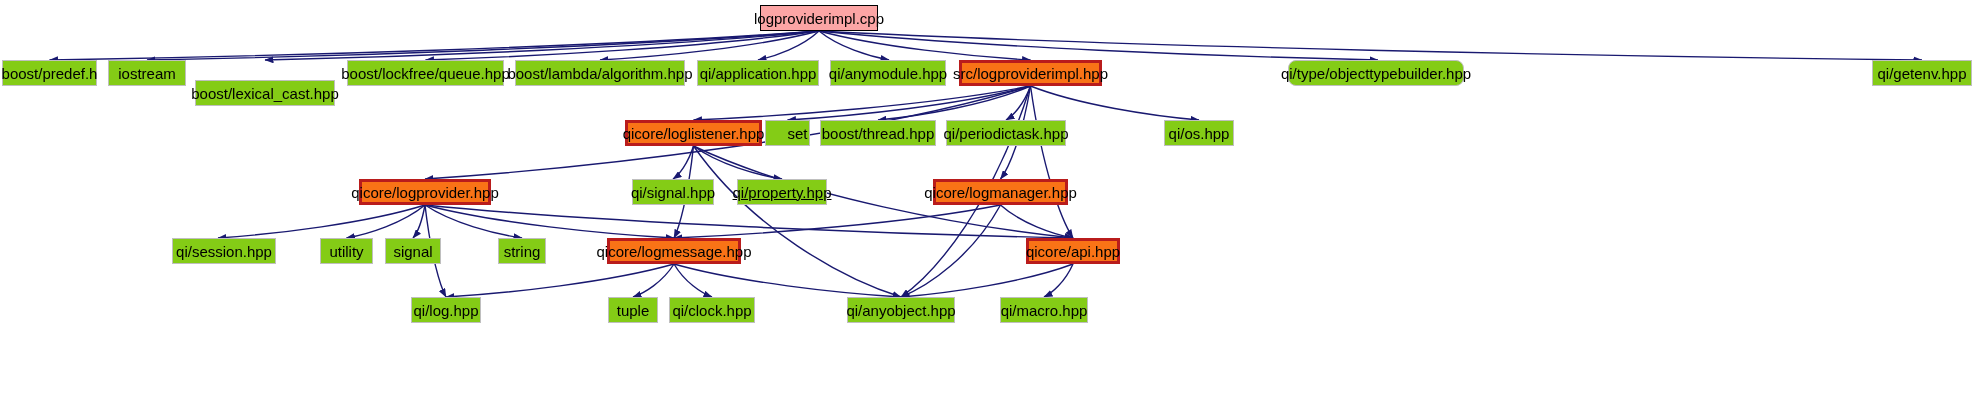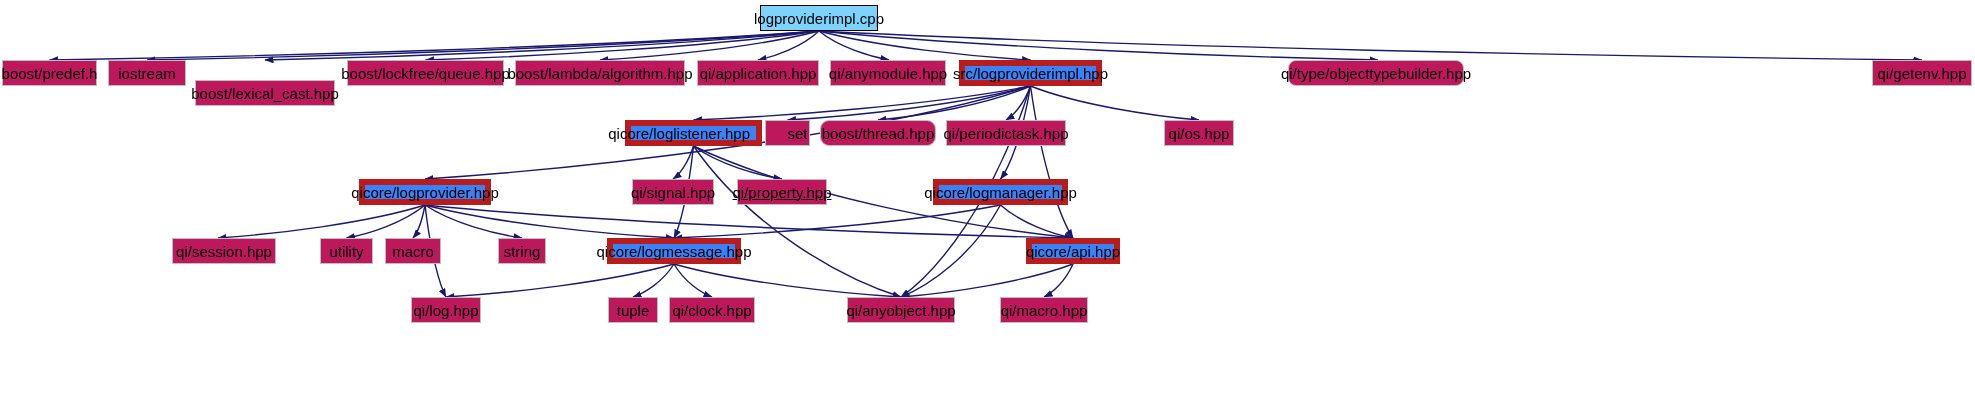--- a/index.html
+++ b/index.html
@@ -19,39 +19,39 @@
     position: absolute;
     left: 0;
     top: 0;
     width: 1975px;
     height: 411px;
     pointer-events: none;
   }
   .node {
     position: absolute;
     box-sizing: border-box;
-    background: #be185d;
+    background: #84cc16;
     border: 1px solid #bfbfbf;
     color: #000000;
     font-size: 15px;
     line-height: 1;
     display: flex;
     align-items: center;
     justify-content: center;
     white-space: nowrap;
     height: 26px;
     z-index: 5;
   }
   .node.root {
-    background: #7dd3fc;
+    background: #fca5a5;
     border: 1px solid #000000;
   }
   .node.hl {
-    border: 6px solid #b91c1c;
-    background: #3b82f6;
+    border: 3px solid #b91c1c;
+    background: #f97316;
   }
   .node span {
     display: block;
     padding: 0 6px;
   }
 </style>
 </head>
 <body>
 
 <div id="graph">
@@ -131,27 +131,27 @@
       </div>
       <div class="node hl" style="left: 959px; top: 60px; width: 143px;">
         <span>src/logproviderimpl.hpp</span>
       </div>
       <div class="node" style="left: 1288px; top: 60px; width: 176px; border-radius: 8px;">
         <span>qi/type/objecttypebuilder.hpp</span>
       </div>
       <div class="node" style="left: 1872px; top: 60px; width: 100px;">
         <span>qi/getenv.hpp</span>
       </div>
-      <div class="node hl" style="left: 625px; top: 120px; width: 137px; justify-content: flex-end;">
+      <div class="node hl" style="left: 625px; top: 120px; width: 137px;">
         <span>qicore/loglistener.hpp</span>
       </div>
       <div class="node" style="left: 765px; top: 120px; width: 45px; padding-left: 20px;">
         <span>set</span>
       </div>
-      <div class="node" style="left: 820px; top: 120px; width: 116px; border-radius: 9px;">
+      <div class="node" style="left: 820px; top: 120px; width: 116px;">
         <span>boost/thread.hpp</span>
       </div>
       <div class="node" style="left: 946px; top: 120px; width: 120px;">
         <span>qi/periodictask.hpp</span>
       </div>
       <div class="node" style="left: 1164px; top: 120px; width: 70px;">
         <span>qi/os.hpp</span>
       </div>
       <div class="node hl" style="left: 359px; top: 179px; width: 132px;">
         <span>qicore/logprovider.hpp</span>
@@ -165,21 +165,21 @@
       <div class="node hl" style="left: 933px; top: 179px; width: 135px;">
         <span>qicore/logmanager.hpp</span>
       </div>
       <div class="node" style="left: 172px; top: 238px; width: 104px;">
         <span>qi/session.hpp</span>
       </div>
       <div class="node" style="left: 320px; top: 238px; width: 53px;">
         <span>utility</span>
       </div>
       <div class="node" style="left: 385px; top: 238px; width: 56px;">
-        <span>macro</span>
+        <span>signal</span>
       </div>
       <div class="node" style="left: 498px; top: 238px; width: 48px;">
         <span>string</span>
       </div>
       <div class="node hl" style="left: 607px; top: 238px; width: 134px;">
         <span>qicore/logmessage.hpp</span>
       </div>
       <div class="node hl" style="left: 1026px; top: 238px; width: 94px;">
         <span>qicore/api.hpp</span>
       </div>

